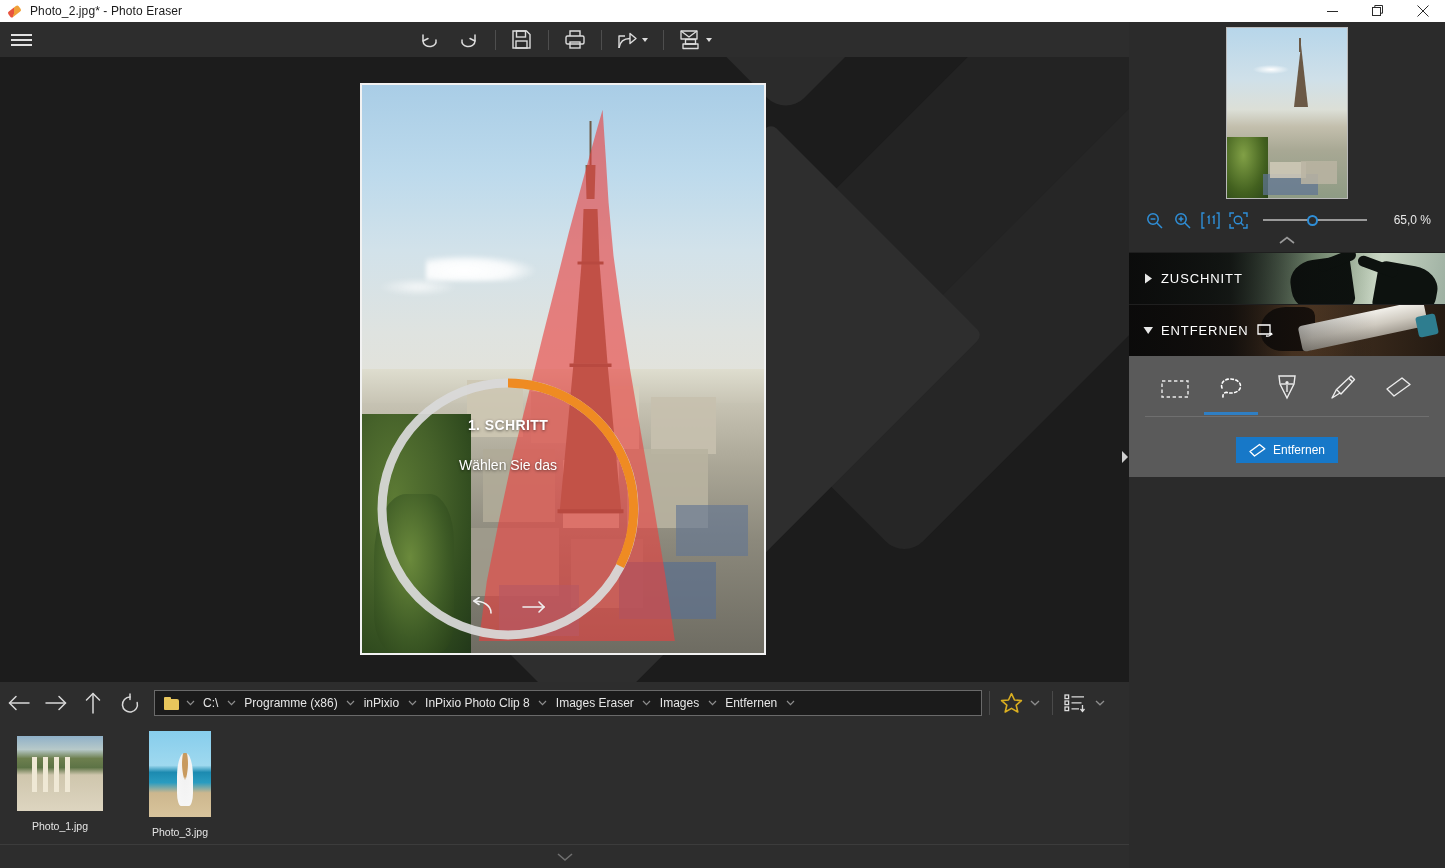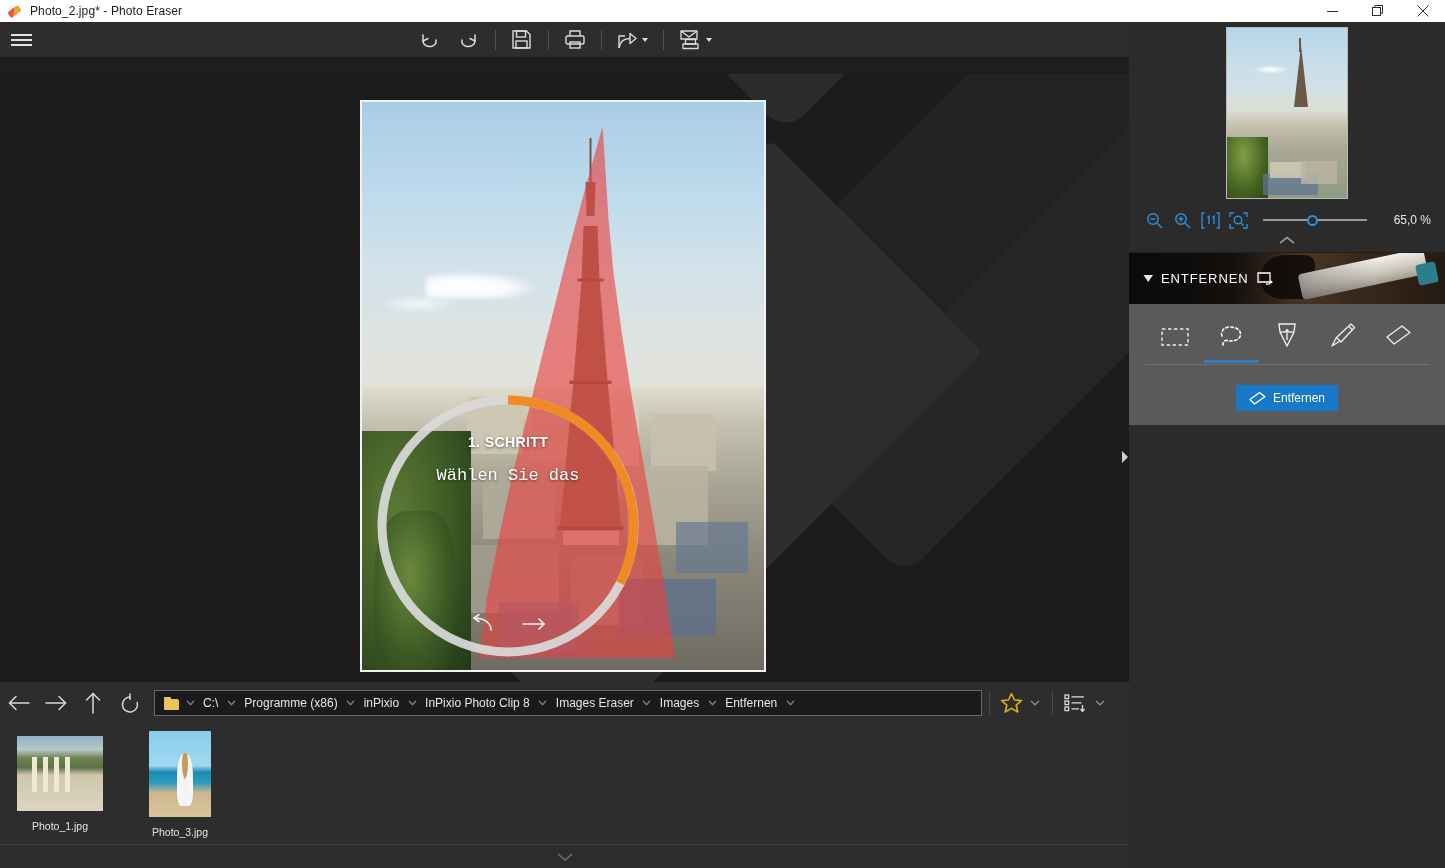--- a/index.html
+++ b/index.html
@@ -75,21 +75,21 @@
   }
   .caret-sm {
     width: 0; height: 0; margin-left: 4px;
     border-left: 3.5px solid transparent;
     border-right: 3.5px solid transparent;
     border-top: 4px solid #dcdcdc;
   }
 
   
   #canvas-area {
-    position: absolute; top: 74px; left: 0;
+    position: absolute; top: 57px; left: 0;
     width: 1129px; height: 625px;
     background: #1c1c1c;
     overflow: hidden;
   }
   
   #watermark {
     position: absolute; right: -40px; top: -40px;
     width: 560px; height: 620px;
     opacity: 1; pointer-events: none;
   }
@@ -170,21 +170,21 @@
     position: absolute; left: 10px; top: 288px;
     width: 272px; height: 272px;
   }
   #tutorial svg.ring { position:absolute; left:0; top:0; }
   #tut-text {
     position: absolute; left: 0; top: 44px; width: 100%;
     text-align: center; color: #ffffff;
     text-shadow: 0 1px 3px rgba(0,0,0,.55);
   }
   #tut-step { font-size: 14px; font-weight: bold; letter-spacing: .4px; }
-  #tut-line1 { font-size: 17px; margin-top: 16px; font-family: Liberation Mono, monospace; }
+  #tut-line1 { font-size: 14px; margin-top: 24px; }
   #tut-line2 {
     font-size: 15px; font-weight: bold; font-style: italic;
     margin-top: 4px; display: inline-flex; align-items:center; gap:5px;
   }
   #tut-nav {
     position: absolute; left: 0; bottom: 28px; width: 100%;
     display: flex; justify-content: center; gap: 26px;
     color: #f0f0f0;
   }
   #tut-nav svg { display:block; }
@@ -837,20 +837,35 @@
     </div>
     <div id="zvalue">65,0 %</div>
   </div>
 
   <div id="panel-collapse">
     <svg width="18" height="9" viewBox="0 0 18 9" fill="none" stroke="#9a9a9a" stroke-width="1.6">
         <path d="M2 7 L9 1.6 L16 7"></path>
       </svg>
   </div>
 
+  <div class="section-head">
+    <div class="sec-bg" id="bg-zuschnitt">
+      <div class="hand h1"></div>
+        <div class="hand h1b"></div>
+      <div class="hand h2"></div>
+        <div class="hand h2b"></div>
+    </div>
+    <div class="sec-fade"></div>
+    <div class="sec-arrow">
+      <svg width="9" height="11" viewBox="0 0 9 11" fill="#e8e8e8">
+          <path d="M1 0.5 L8 5.5 L1 10.5 Z"></path>
+        </svg>
+    </div>
+    <div class="sec-title">ZUSCHNITT</div>
+  </div>
 
   <div class="section-head">
     <div class="sec-bg" id="bg-entfernen">
       <div class="fing"></div>
         <div class="eraser"></div>
         <div class="etip"></div>
     </div>
     <div class="sec-fade"></div>
     <div class="sec-arrow">
       <svg width="11" height="9" viewBox="0 0 11 9" fill="#e8e8e8">

